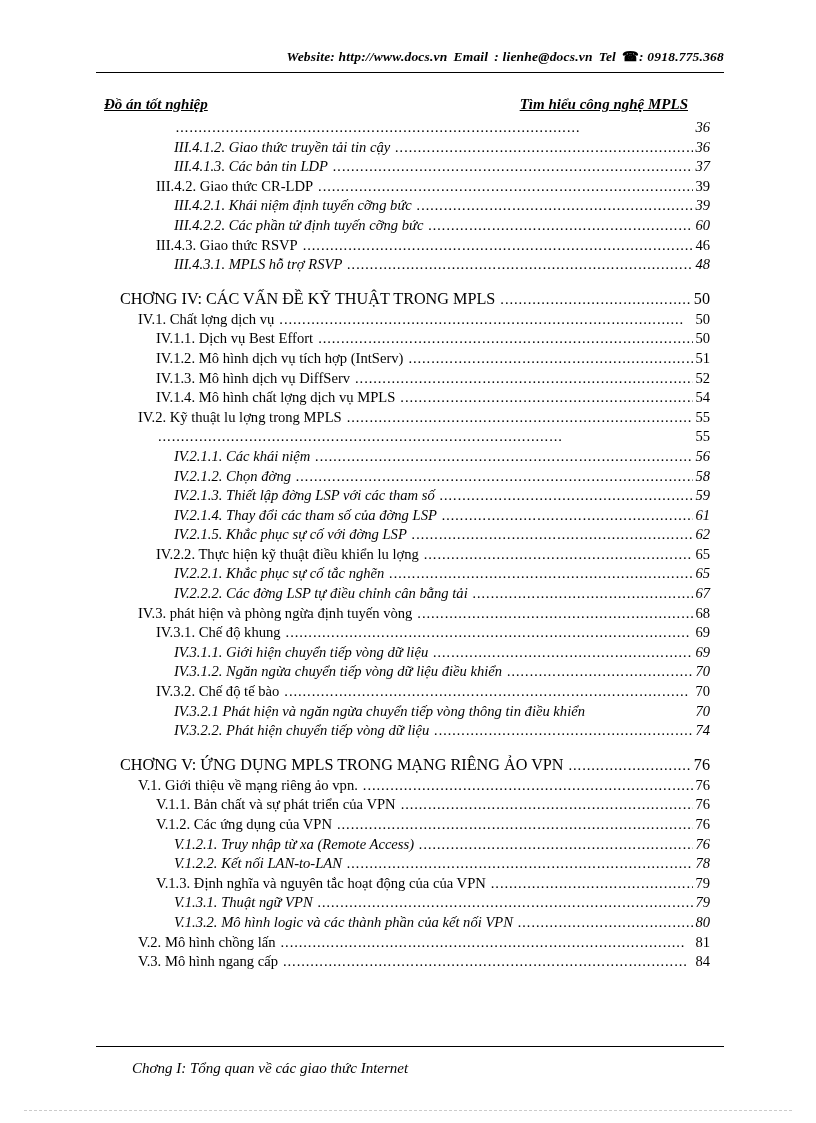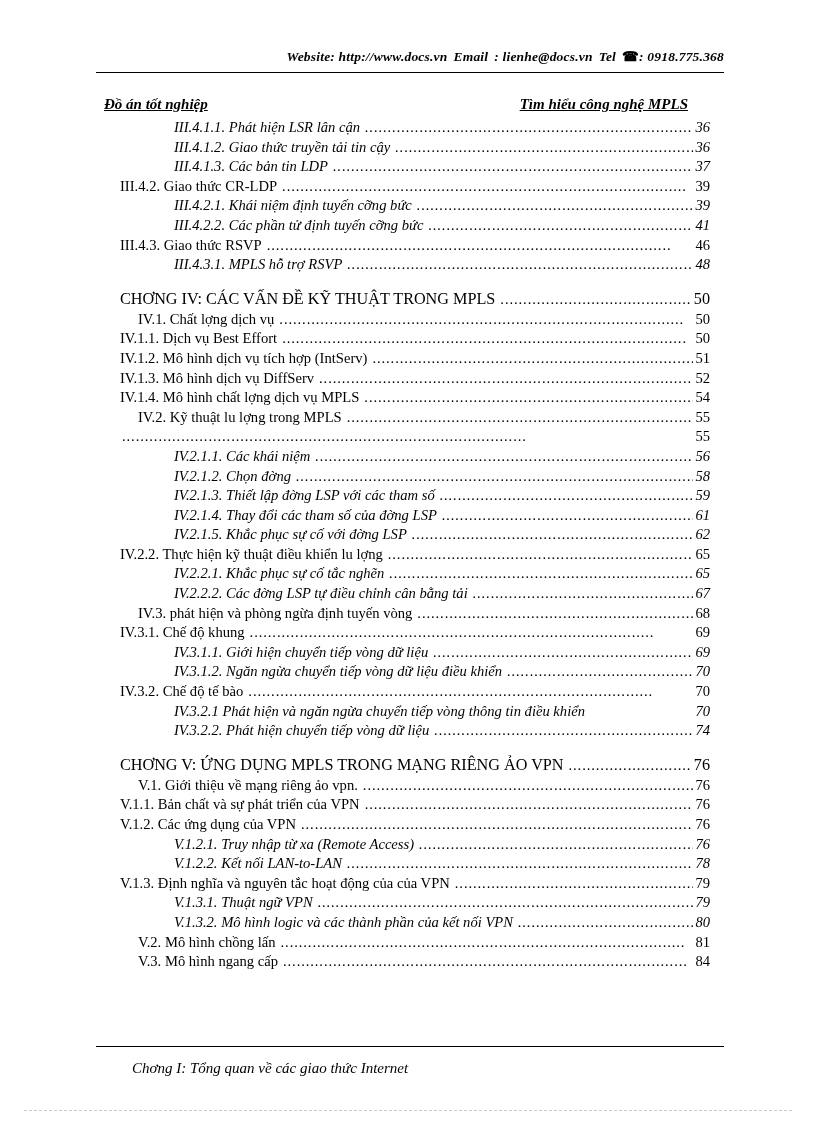--- a/index.html
+++ b/index.html
@@ -87,21 +87,21 @@
     min-width: 8px;
   }
   .toc-row .page-no {
     flex: 0 0 auto;
     padding-left: 2px;
     text-align: right;
   }
   
   .lvl0 { margin-left: 0px; justify-content: space-between; }
   .lvl1 { margin-left: 18px; }
-  .lvl2 { }
+  .lvl2 { margin-left: 36px; }
   .lvl3 { margin-left: 54px; }
 
   .italic { font-style: italic; }
   .chapter { font-size: 16.2px; line-height: 22px; }
   .spacer-md { height: 13px; }
 
   
   .footer-rule {
     position: absolute;
     bottom: 76px;
@@ -135,21 +135,20 @@
   </div>
   <div class="header-rule"></div>
 
   <div class="running-head">
     <span class="rh-left">Đồ án tốt nghiệp</span>
     <span class="rh-right">Tìm hiểu công nghệ MPLS</span>
   </div>
 
   <div class="toc" id="toc">
       <div class="toc-row lvl3 italic">
-        <span class="label">III.4.1.1. Phát hiện LSR lân cận</span>
         <span class="dots">.........................................................................................</span>
         <span class="page-no">36</span>
       </div>
       <div class="toc-row lvl3 italic">
         <span class="label">III.4.1.2. Giao thức truyền tải tin cậy</span>
         <span class="dots">.........................................................................................</span>
         <span class="page-no">36</span>
       </div>
       <div class="toc-row lvl3 italic">
         <span class="label">III.4.1.3. Các bản tin LDP</span>
@@ -162,21 +161,21 @@
         <span class="page-no">39</span>
       </div>
       <div class="toc-row lvl3 italic">
         <span class="label">III.4.2.1. Khái niệm định tuyến cỡng  bức</span>
         <span class="dots">.........................................................................................</span>
         <span class="page-no">39</span>
       </div>
       <div class="toc-row lvl3 italic">
         <span class="label">III.4.2.2. Các phần tử định tuyến cỡng   bức</span>
         <span class="dots">.........................................................................................</span>
-        <span class="page-no">41</span>
+        <span class="page-no">60</span>
       </div>
       <div class="toc-row lvl2">
         <span class="label">III.4.3. Giao thức RSVP</span>
         <span class="dots">.........................................................................................</span>
         <span class="page-no">46</span>
       </div>
       <div class="toc-row lvl3 italic">
         <span class="label">III.4.3.1. MPLS hỗ trợ RSVP</span>
         <span class="dots">.........................................................................................</span>
         <span class="page-no">48</span>

